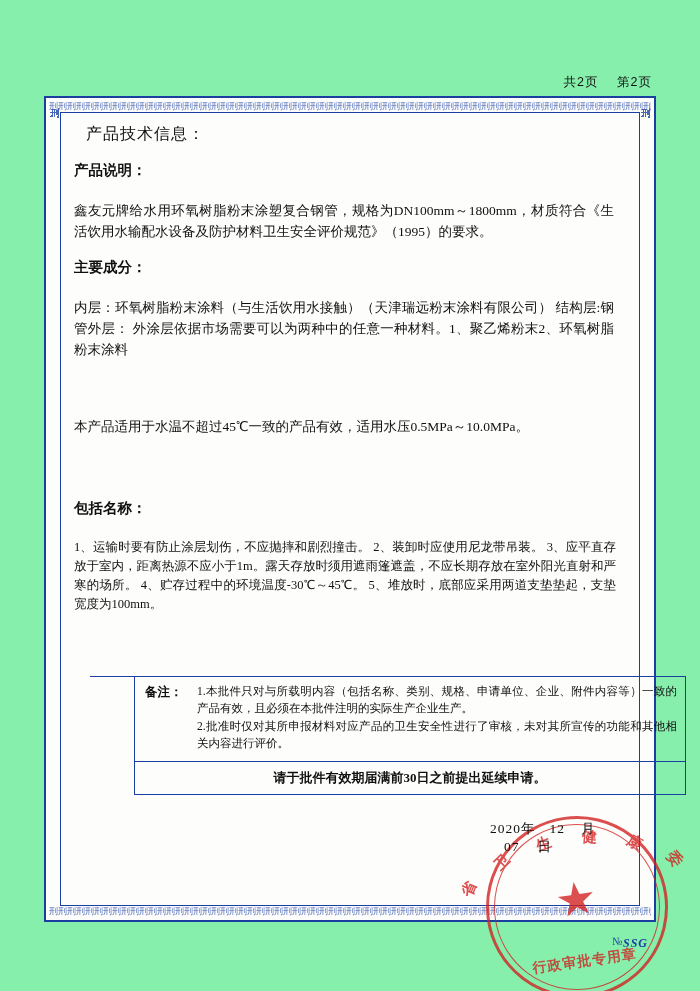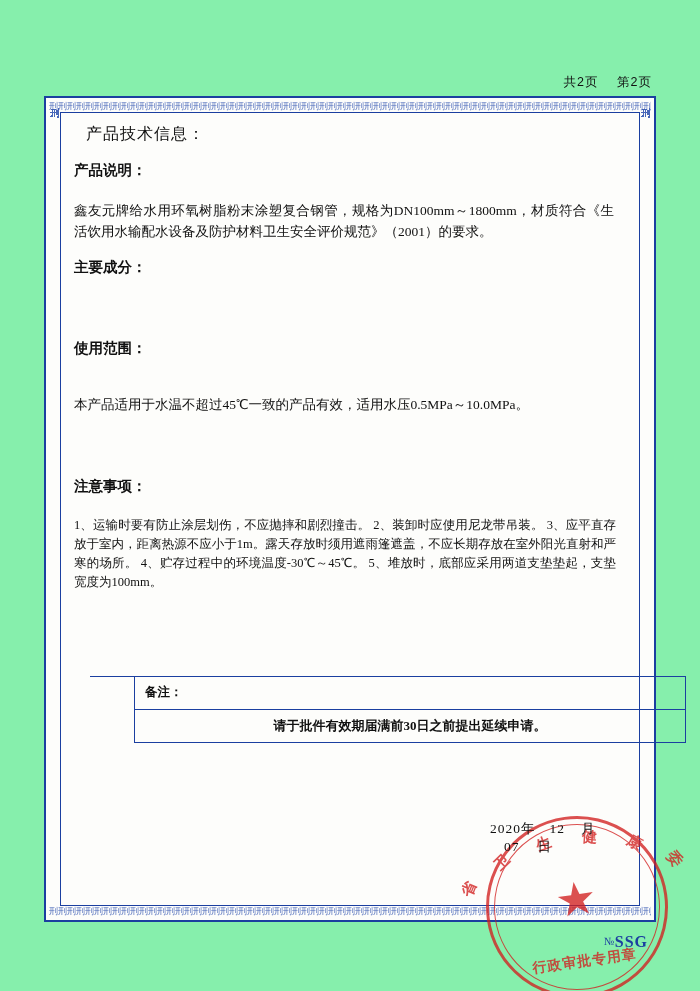--- a/index.html
+++ b/index.html
@@ -243,21 +243,21 @@
   .serial {
     position: absolute;
     right: 52px;
     bottom: 40px;
     font-size: 14px;
     color: #1b3fa0;
     font-family: "Liberation Serif", serif;
     letter-spacing: .5px;
   }
   .serial .no { font-size: 11px; vertical-align: 2px; }
-  .serial .code { font-size: 16px; font-weight: bold; letter-spacing: 1px; }
+  .serial .code { font-size: 12px; font-weight: bold; letter-spacing: 1px; font-style: italic; }
 </style>
 </head>
 <body>
 
 <div class="page">
 
   <div class="page-counter">
     <span>共2页</span>
     <span>第2页</span>
   </div>
@@ -271,38 +271,42 @@
     </div>
     <div class="frame-inner"></div>
   </div>
 
   <div class="content">
 
     <div class="title">产品技术信息：</div>
     <div class="subtitle">产品说明：</div>
 
     <div class="gap-s"></div>
-    <div class="para">鑫友元牌给水用环氧树脂粉末涂塑复合钢管，规格为DN100mm～1800mm，材质符合《生活饮用水输配水设备及防护材料卫生安全评价规范》（2001）的要求。</div>
+    <div class="para">鑫友元牌给水用环氧树脂粉末涂塑复合钢管，规格为DN100mm～1800mm，材质符合《生活饮用水输配水设备及防护材料卫生安全评价规范》（1995）的要求。</div>
 
     <div class="section-head">主要成分：</div>
     <div class="gap-s"></div>
+    <div class="para">内层：环氧树脂粉末涂料（与生活饮用水接触）（天津瑞远粉末涂料有限公司）  结构层:钢管外层： 外涂层依据市场需要可以为两种中的任意一种材料。1、聚乙烯粉末2、环氧树脂粉末涂料</div>
 
     <div class="gap-m"></div>
-    <div class="section-head">使用范围：</div>
     <div class="gap-m"></div>
     <div class="para">本产品适用于水温不超过45℃一致的产品有效，适用水压0.5MPa～10.0MPa。</div>
 
     <div class="gap-l"></div>
-    <div class="section-head">注意事项：</div>
+    <div class="section-head">包括名称：</div>
     <div class="gap-s"></div>
     <div class="small-para">1、运输时要有防止涂层划伤，不应抛摔和剧烈撞击。  2、装卸时应使用尼龙带吊装。 3、应平直存放于室内，距离热源不应小于1m。露天存放时须用遮雨篷遮盖，不应长期存放在室外阳光直射和严寒的场所。 4、贮存过程中的环境温度-30℃～45℃。 5、堆放时，底部应采用两道支垫垫起，支垫宽度为100mm。</div>
 
     <div class="remark-box">
       <div class="remark-inner">
         <div class="remark-label">备注：</div>
+        <div class="remark-list">
+          <div>1.本批件只对与所载明内容（包括名称、类别、规格、申请单位、企业、附件内容等）一致的产品有效，且必须在本批件注明的实际生产企业生产。</div>
+          <div>2.批准时仅对其所申报材料对应产品的卫生安全性进行了审核，未对其所宣传的功能和其他相关内容进行评价。</div>
+        </div>
       </div>
       <div class="remark-note">请于批件有效期届满前30日之前提出延续申请。</div>
     </div>
 
     <div class="seal">
       <div class="ring"></div>
       <div class="arc"><span style="transform: rotate(-60deg);">省</span><span style="transform: rotate(-36deg);">卫</span><span style="transform: rotate(-12deg);">生</span><span style="transform: rotate(12deg);">健</span><span style="transform: rotate(36deg);">康</span><span style="transform: rotate(60deg);">委</span></div>
       <div class="star">★</div>
       <div class="bottom-text">行政审批专用章</div>
     </div>

